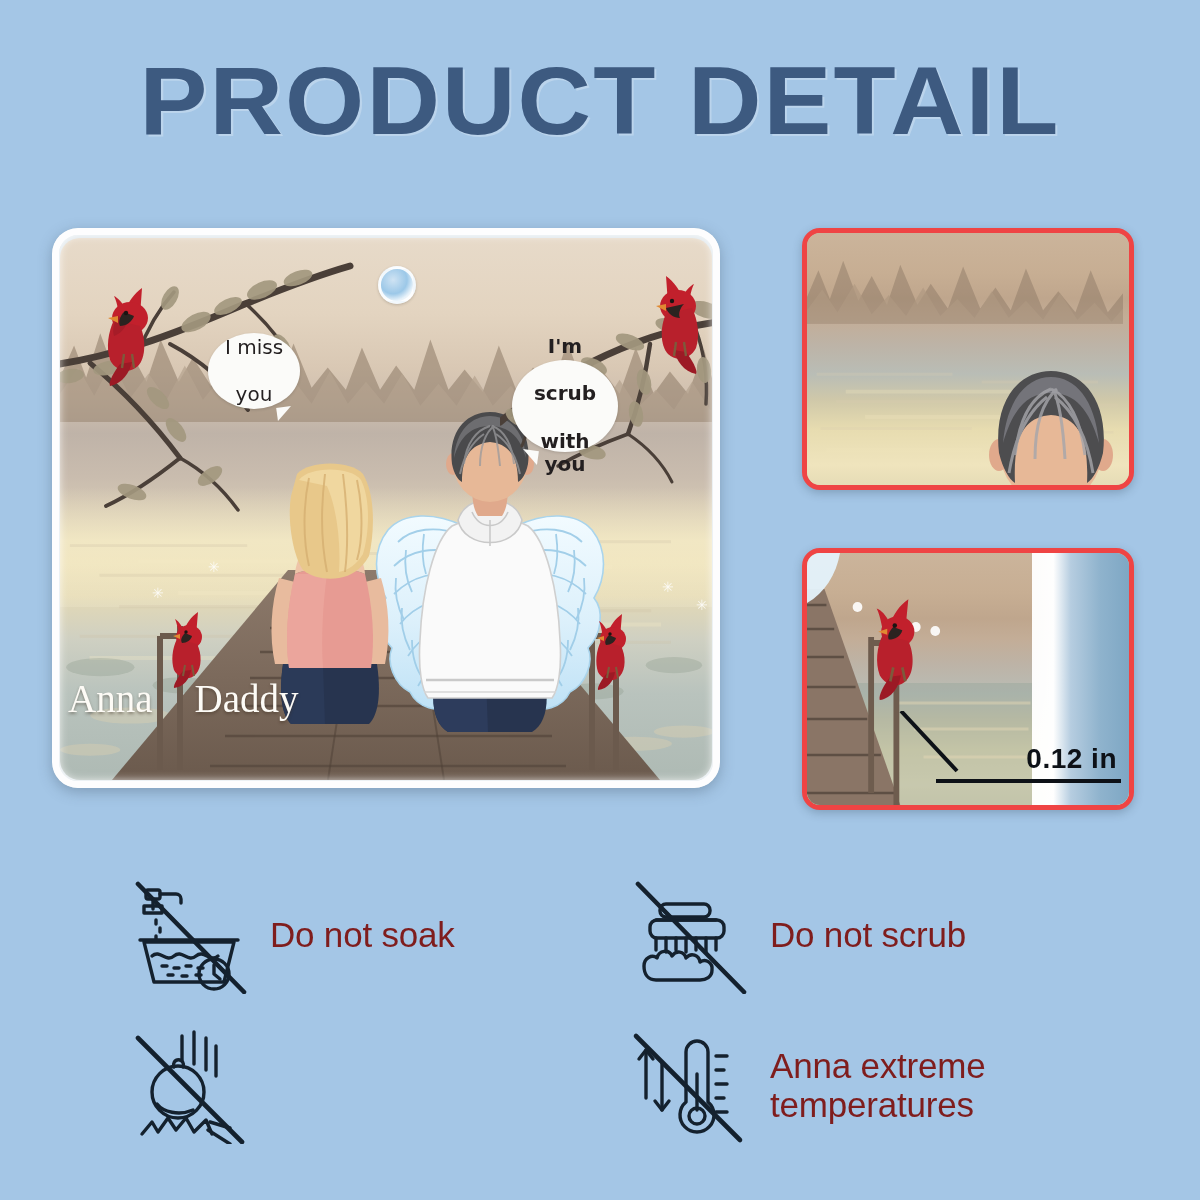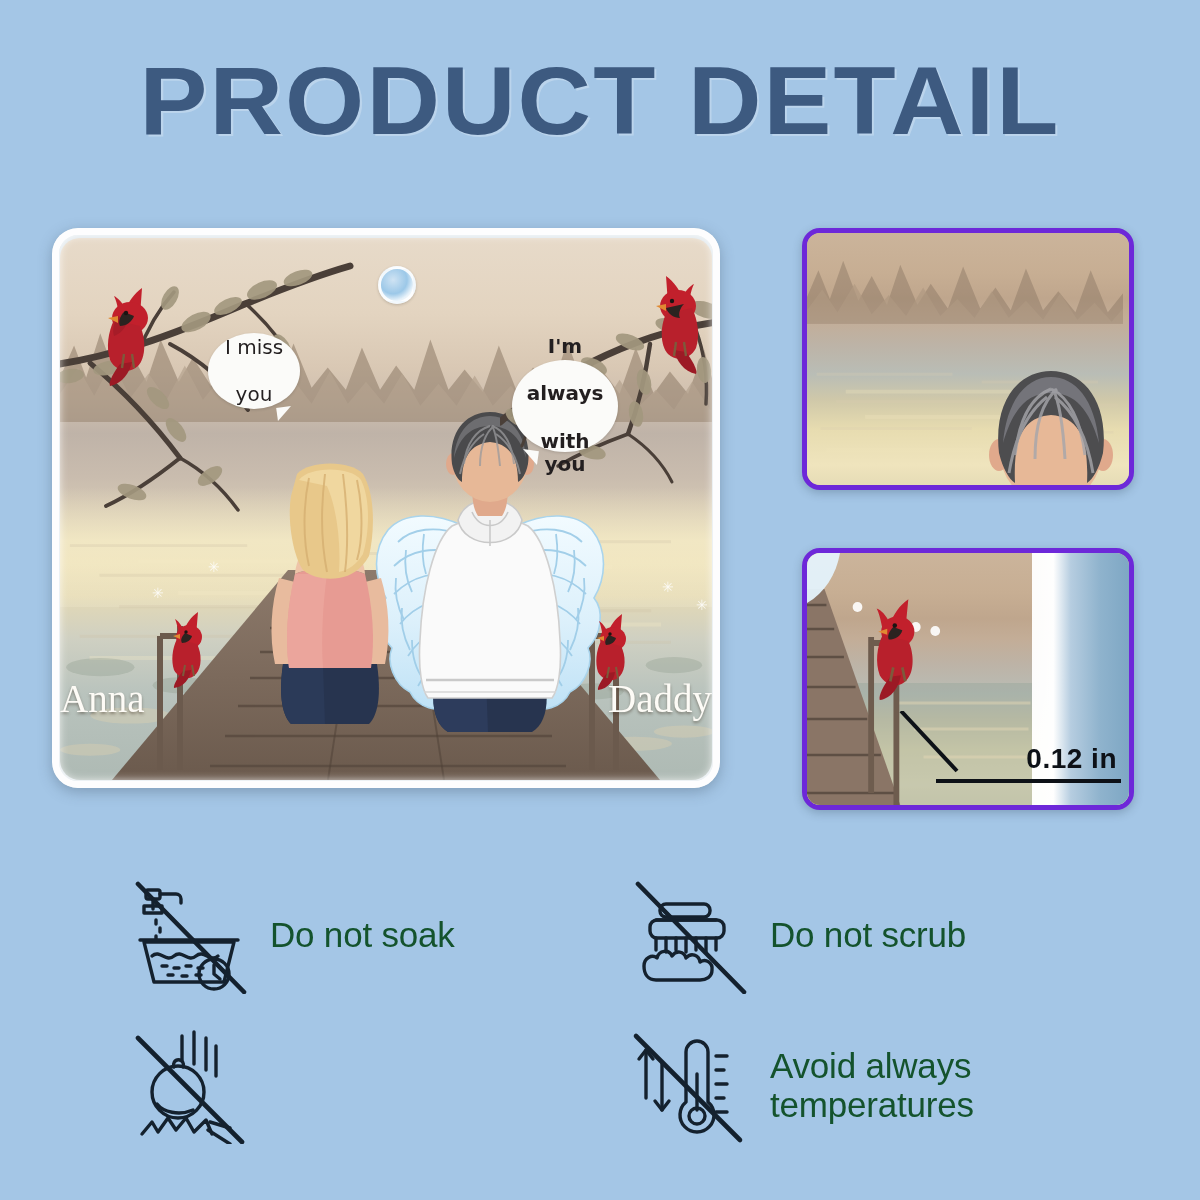--- a/index.html
+++ b/index.html
@@ -134,34 +134,35 @@
     content: ""; position: absolute; left: 10px; bottom: -12px;
     border-right: 16px solid #fbfbf9;
     border-bottom: 14px solid transparent;
     transform: rotate(8deg);
   }
 
   
   .names {
     position: absolute; z-index: 22;
     left: 0; right: 0; top: 438px;
-    display: flex; justify-content: space-between; gap: 66px;
+    display: flex; justify-content: flex-start; gap: 42px;
     font-family: "Liberation Serif", serif;
     font-size: 39px;
     color: #fdfbf6;
     text-shadow: 0 2px 3px rgba(60,45,30,.45);
+    padding-left: 8px;
   }
 
   
   .flake { position: absolute; color: #ffffff; opacity: .85; z-index: 15; font-size: 14px; line-height: 1; }
 
   
   .inset {
     position: absolute;
-    border: 5px solid #6d28d9;
+    border: 5px solid #ef4444;
     border-radius: 18px;
     overflow: hidden;
     background: #cbb9a4;
     box-shadow: 0 3px 10px rgba(40,60,80,.28);
   }
   .inset-top    { left: 802px; top: 228px;  width: 332px; height: 262px; }
   .inset-bottom { left: 802px; top: 548px;  width: 332px; height: 262px; }
 
   .inset-sky {
     position: absolute; inset: 0;
@@ -205,21 +206,21 @@
     width: 960px; height: 300px;
     display: grid;
     grid-template-columns: 500px 460px;
     grid-template-rows: 150px 150px;
   }
   .care-item { display: flex; align-items: center; gap: 22px; }
   .care-icon { width: 118px; height: 118px; flex: 0 0 118px; }
   .care-text {
     font-family: "Liberation Sans", sans-serif;
     font-size: 35px;
-    color: #14532d;
+    color: #7f1d1d;
     line-height: 1.12;
     letter-spacing: -.2px;
   }
 </style>
 </head>
 <body>
 
 <div id="page">
 
   <div class="title">PRODUCT DETAIL</div>
@@ -545,21 +546,21 @@
 
       <div class="bubble bubble-1">
         <span>
           <span>I miss</span><br>
           <span>you</span>
         </span>
       </div>
       <div class="bubble bubble-2">
         <span>
           <span>I'm</span><br>
-          <span>always</span><br>
+          <span>scrub</span><br>
           <span>with you</span>
         </span>
       </div>
 
       <div class="names">
         <span>Anna</span>
         <span>Daddy</span>
       </div>
 
       <div class="hang-hole"></div>
@@ -771,17 +772,17 @@
 
           <path d="M86 30 h11"></path>
             <path d="M86 44 h8"></path>
             <path d="M86 58 h11"></path>
           <path d="M86 72 h8"></path>
             <path d="M86 86 h11"></path>
 
           <path d="M6 10 L110 114" stroke-width="4.6"></path>
         </g>
       </svg>
-      <div class="care-text">Avoid always temperatures</div>
+      <div class="care-text">Anna extreme temperatures</div>
     </div>
   </div>
 
 </div>
 
 </body></html>

